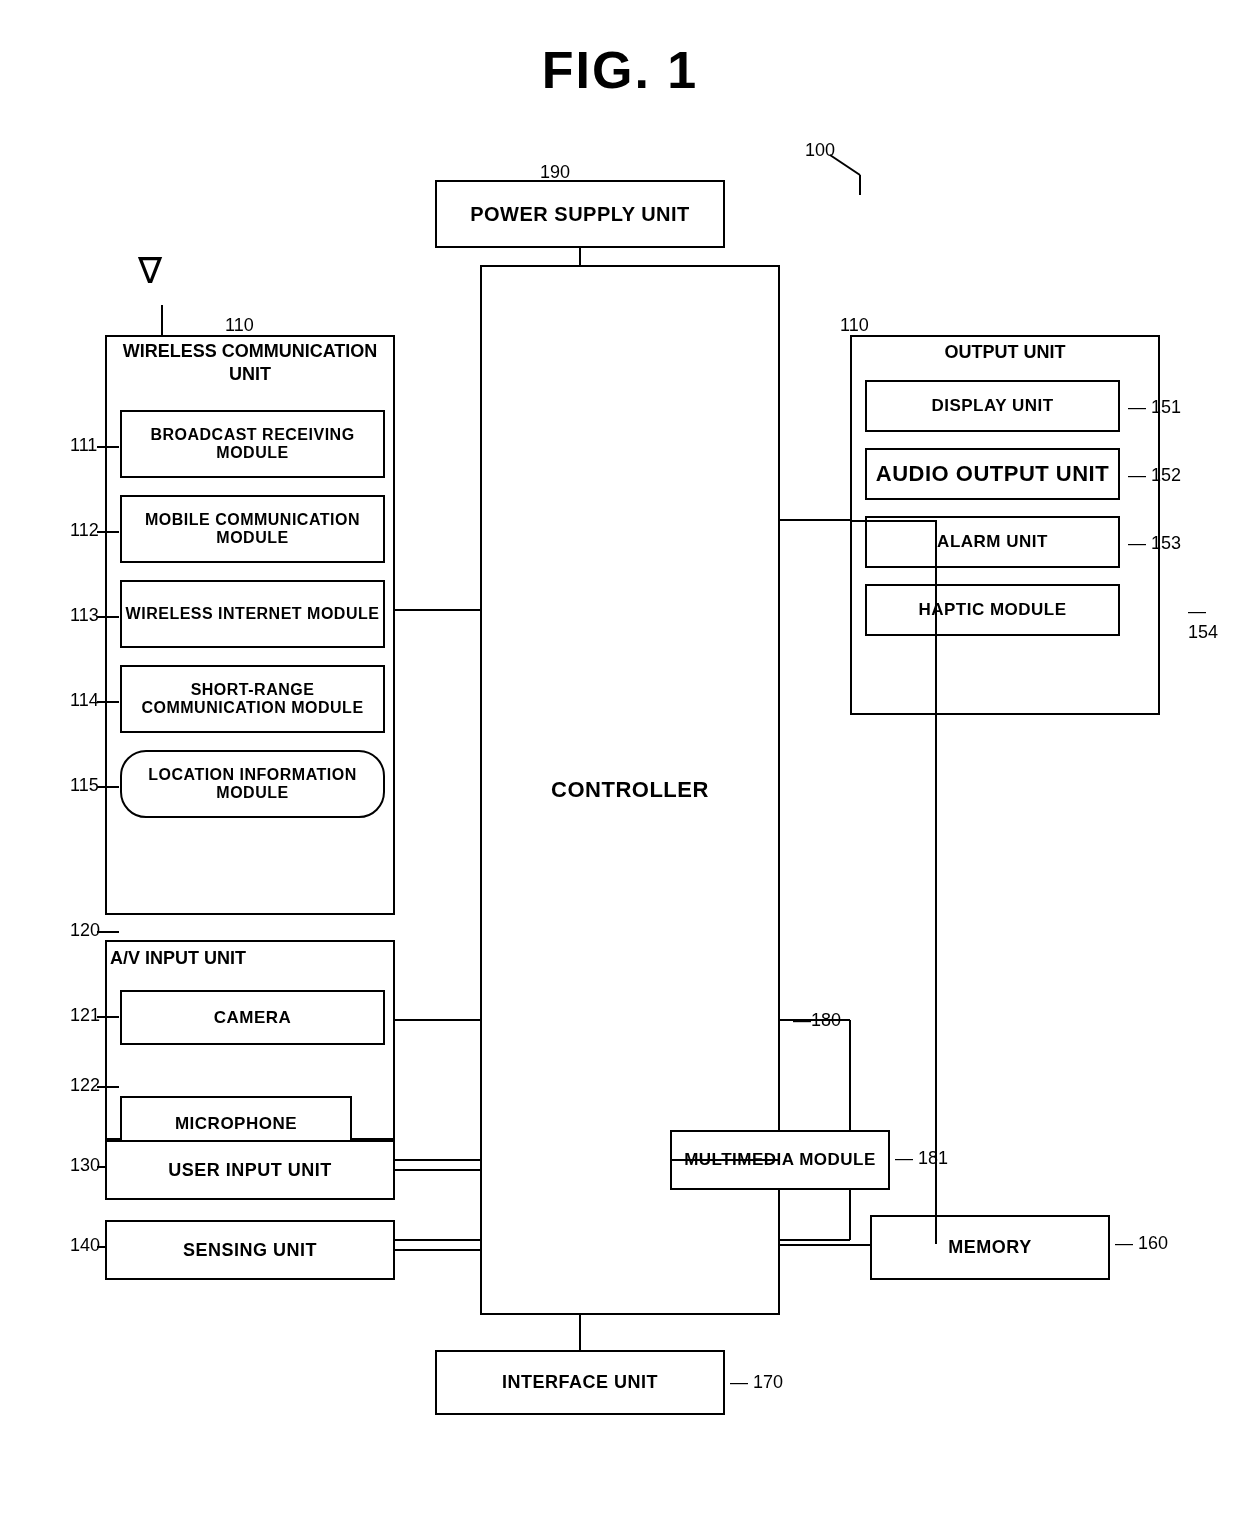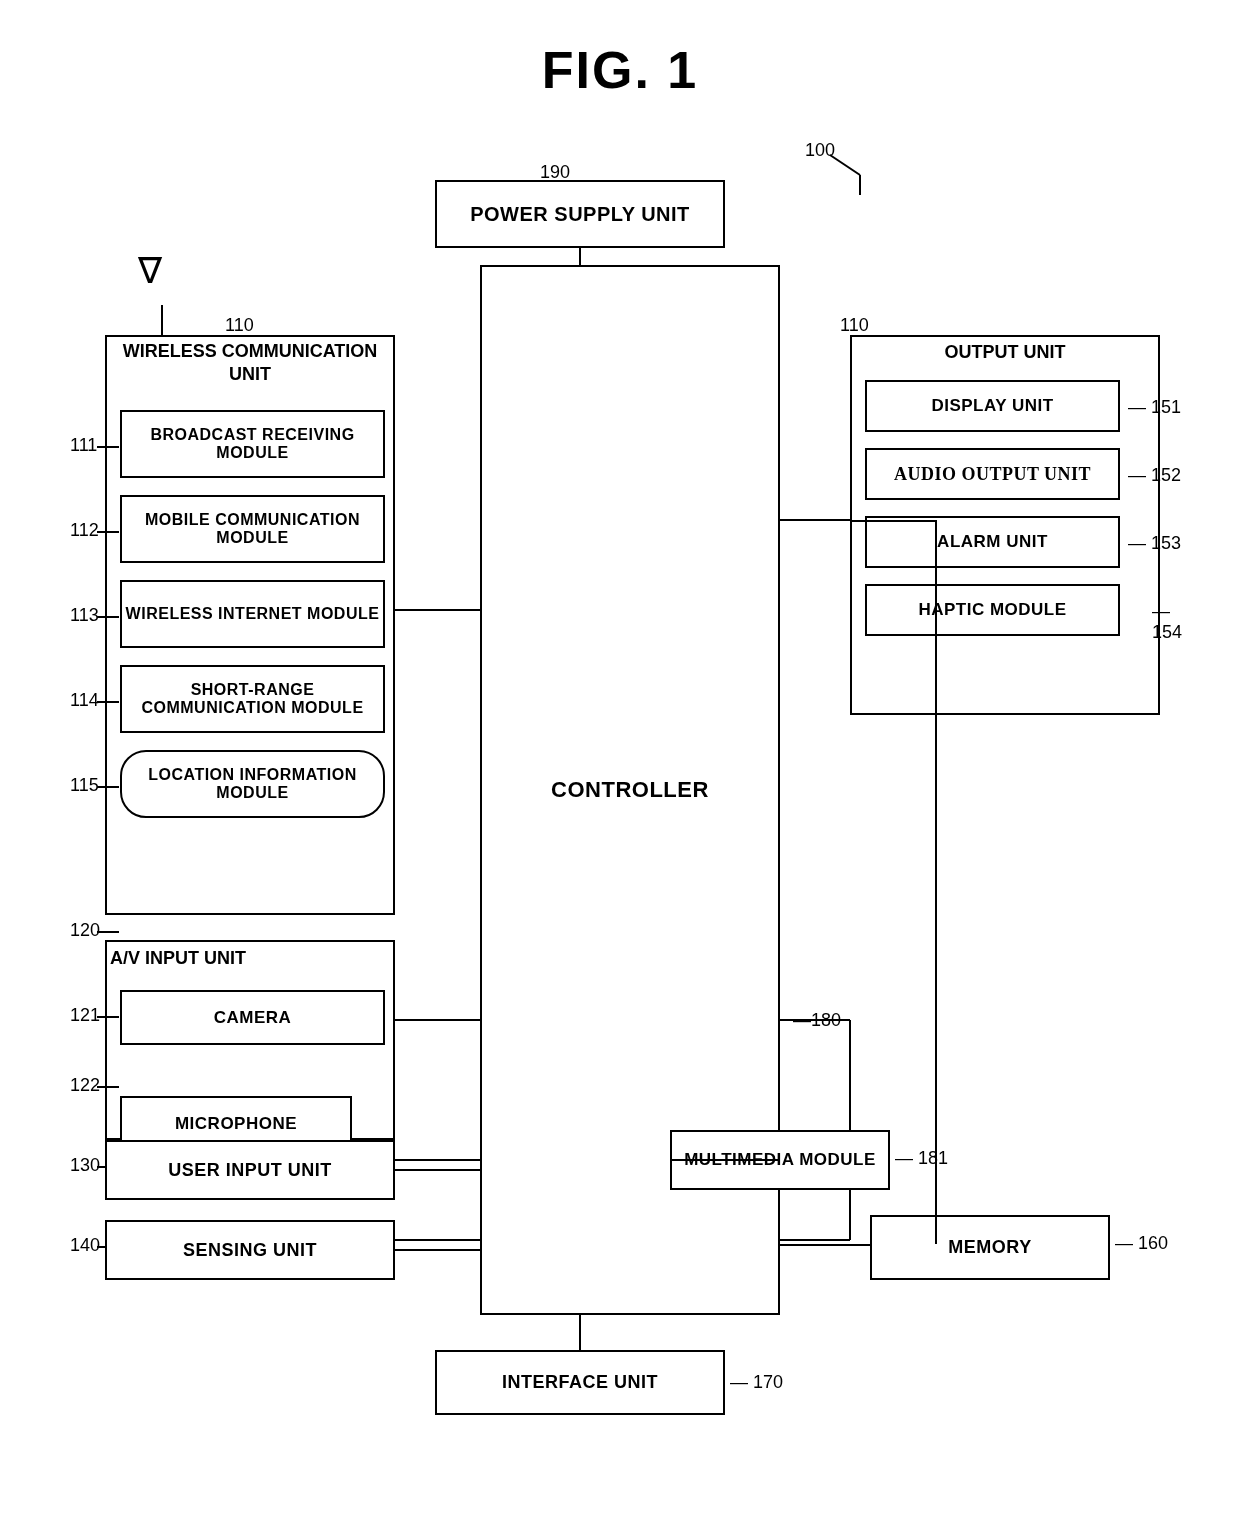--- a/index.html
+++ b/index.html
@@ -152,34 +152,34 @@
 
   <div style="position:absolute; top:222px; left:805px; width:300px; text-align:center; font-size:18px; font-weight:bold;">
     <span>OUTPUT UNIT</span>
   </div>
 
   <div class="box" style="top:260px; left:815px; width:255px; height:52px; font-size:17px;">
     <span>DISPLAY UNIT</span>
   </div>
   <div class="label" style="top:277px; left:1078px;">— 151</div>
 
-  <div class="box" style="top:328px; left:815px; width:255px; height:52px; font-size:18px;font-family:Liberation Serif, serif;">
+  <div class="box" style="top:328px; left:815px; width:255px; height:52px; font-size:22px;">
     <span>AUDIO OUTPUT UNIT</span>
   </div>
   <div class="label" style="top:345px; left:1078px;">— 152</div>
 
   <div class="box" style="top:396px; left:815px; width:255px; height:52px; font-size:17px;">
     <span>ALARM UNIT</span>
   </div>
   <div class="label" style="top:413px; left:1078px;">— 153</div>
 
   <div class="box" style="top:464px; left:815px; width:255px; height:52px; font-size:17px;">
     <span>HAPTIC MODULE</span>
   </div>
-  <div class="label" style="top:481px; left:1102px;">— 154</div>
+  <div class="label" style="top:481px; left:1138px;">— 154</div>
 
   <div style="position:absolute; top:399px; left:730px; width:70px; height:2px; background:#000;"></div>
 
   <div class="label" style="top:800px; left:20px;">120</div>
   <div style="position:absolute; top:811px; left:47px; width:22px; height:2px; background:#000;"></div>
   <div style="position:absolute; top:820px; left:55px; width:290px; height:200px; border:2px solid #000; background:#fff;"></div>
 
   <div style="position:absolute; top:828px; left:60px; width:280px; text-align:left; font-size:18px; font-weight:bold;">
     <span>A/V INPUT UNIT</span>
   </div>

